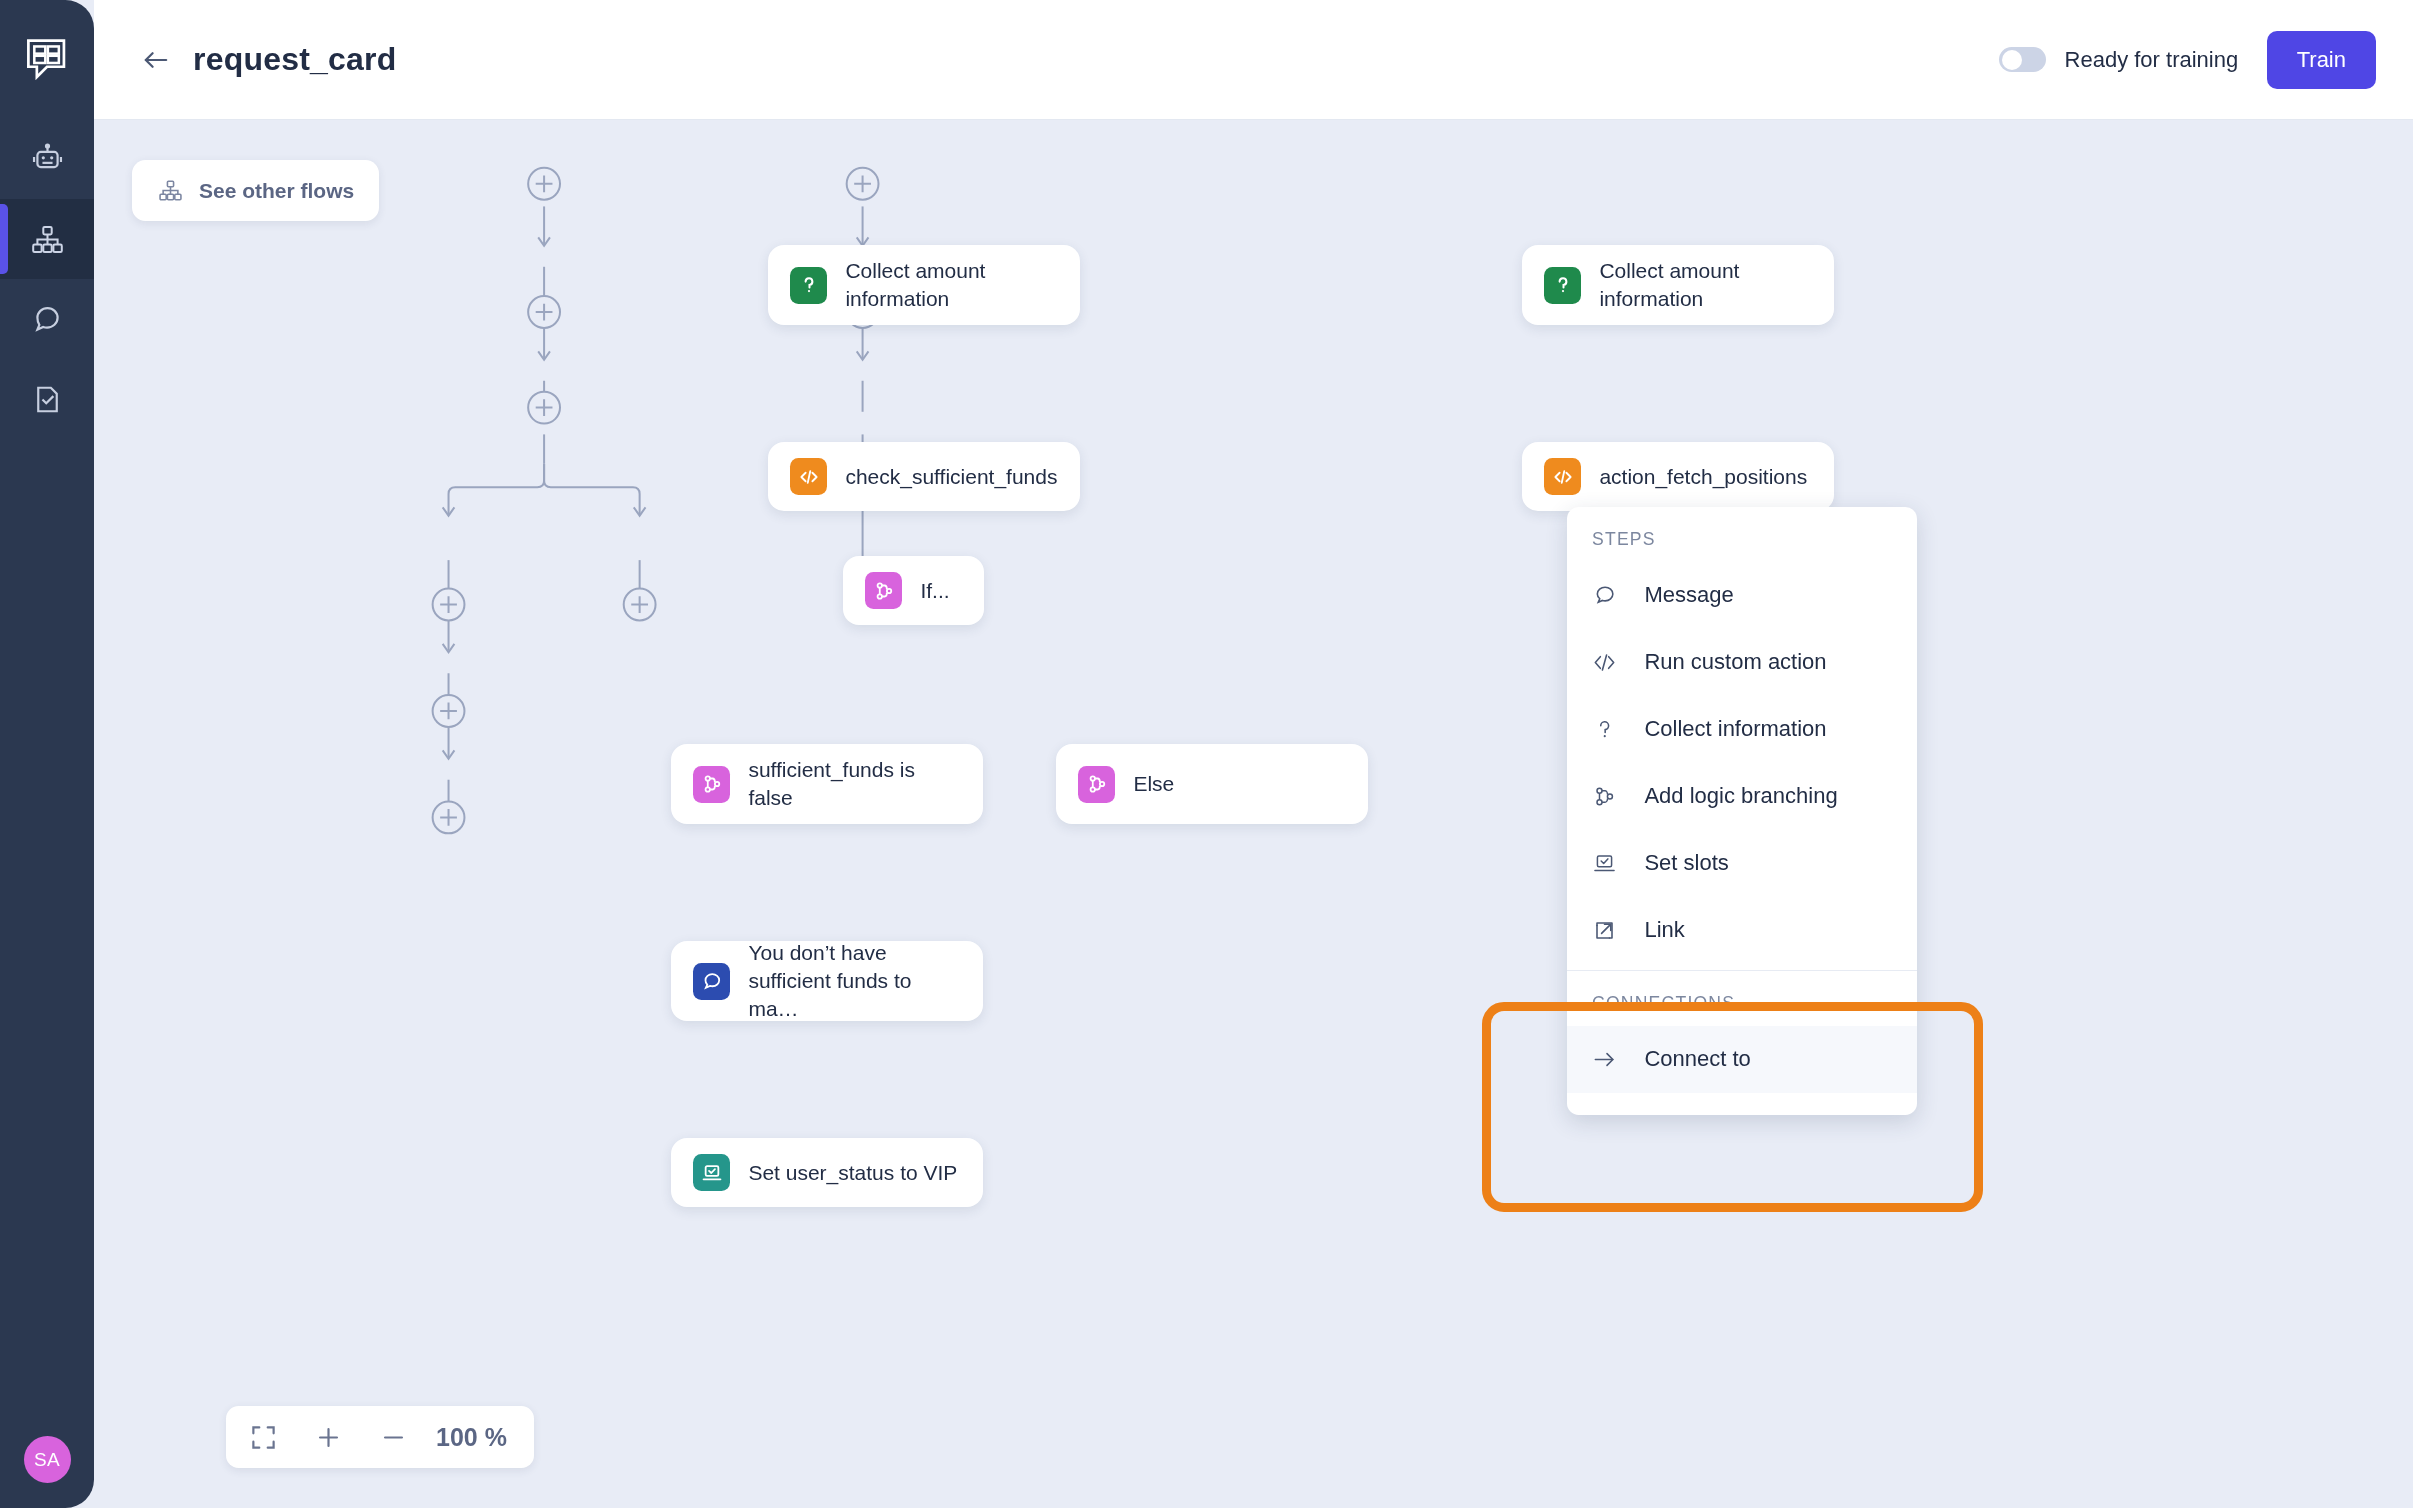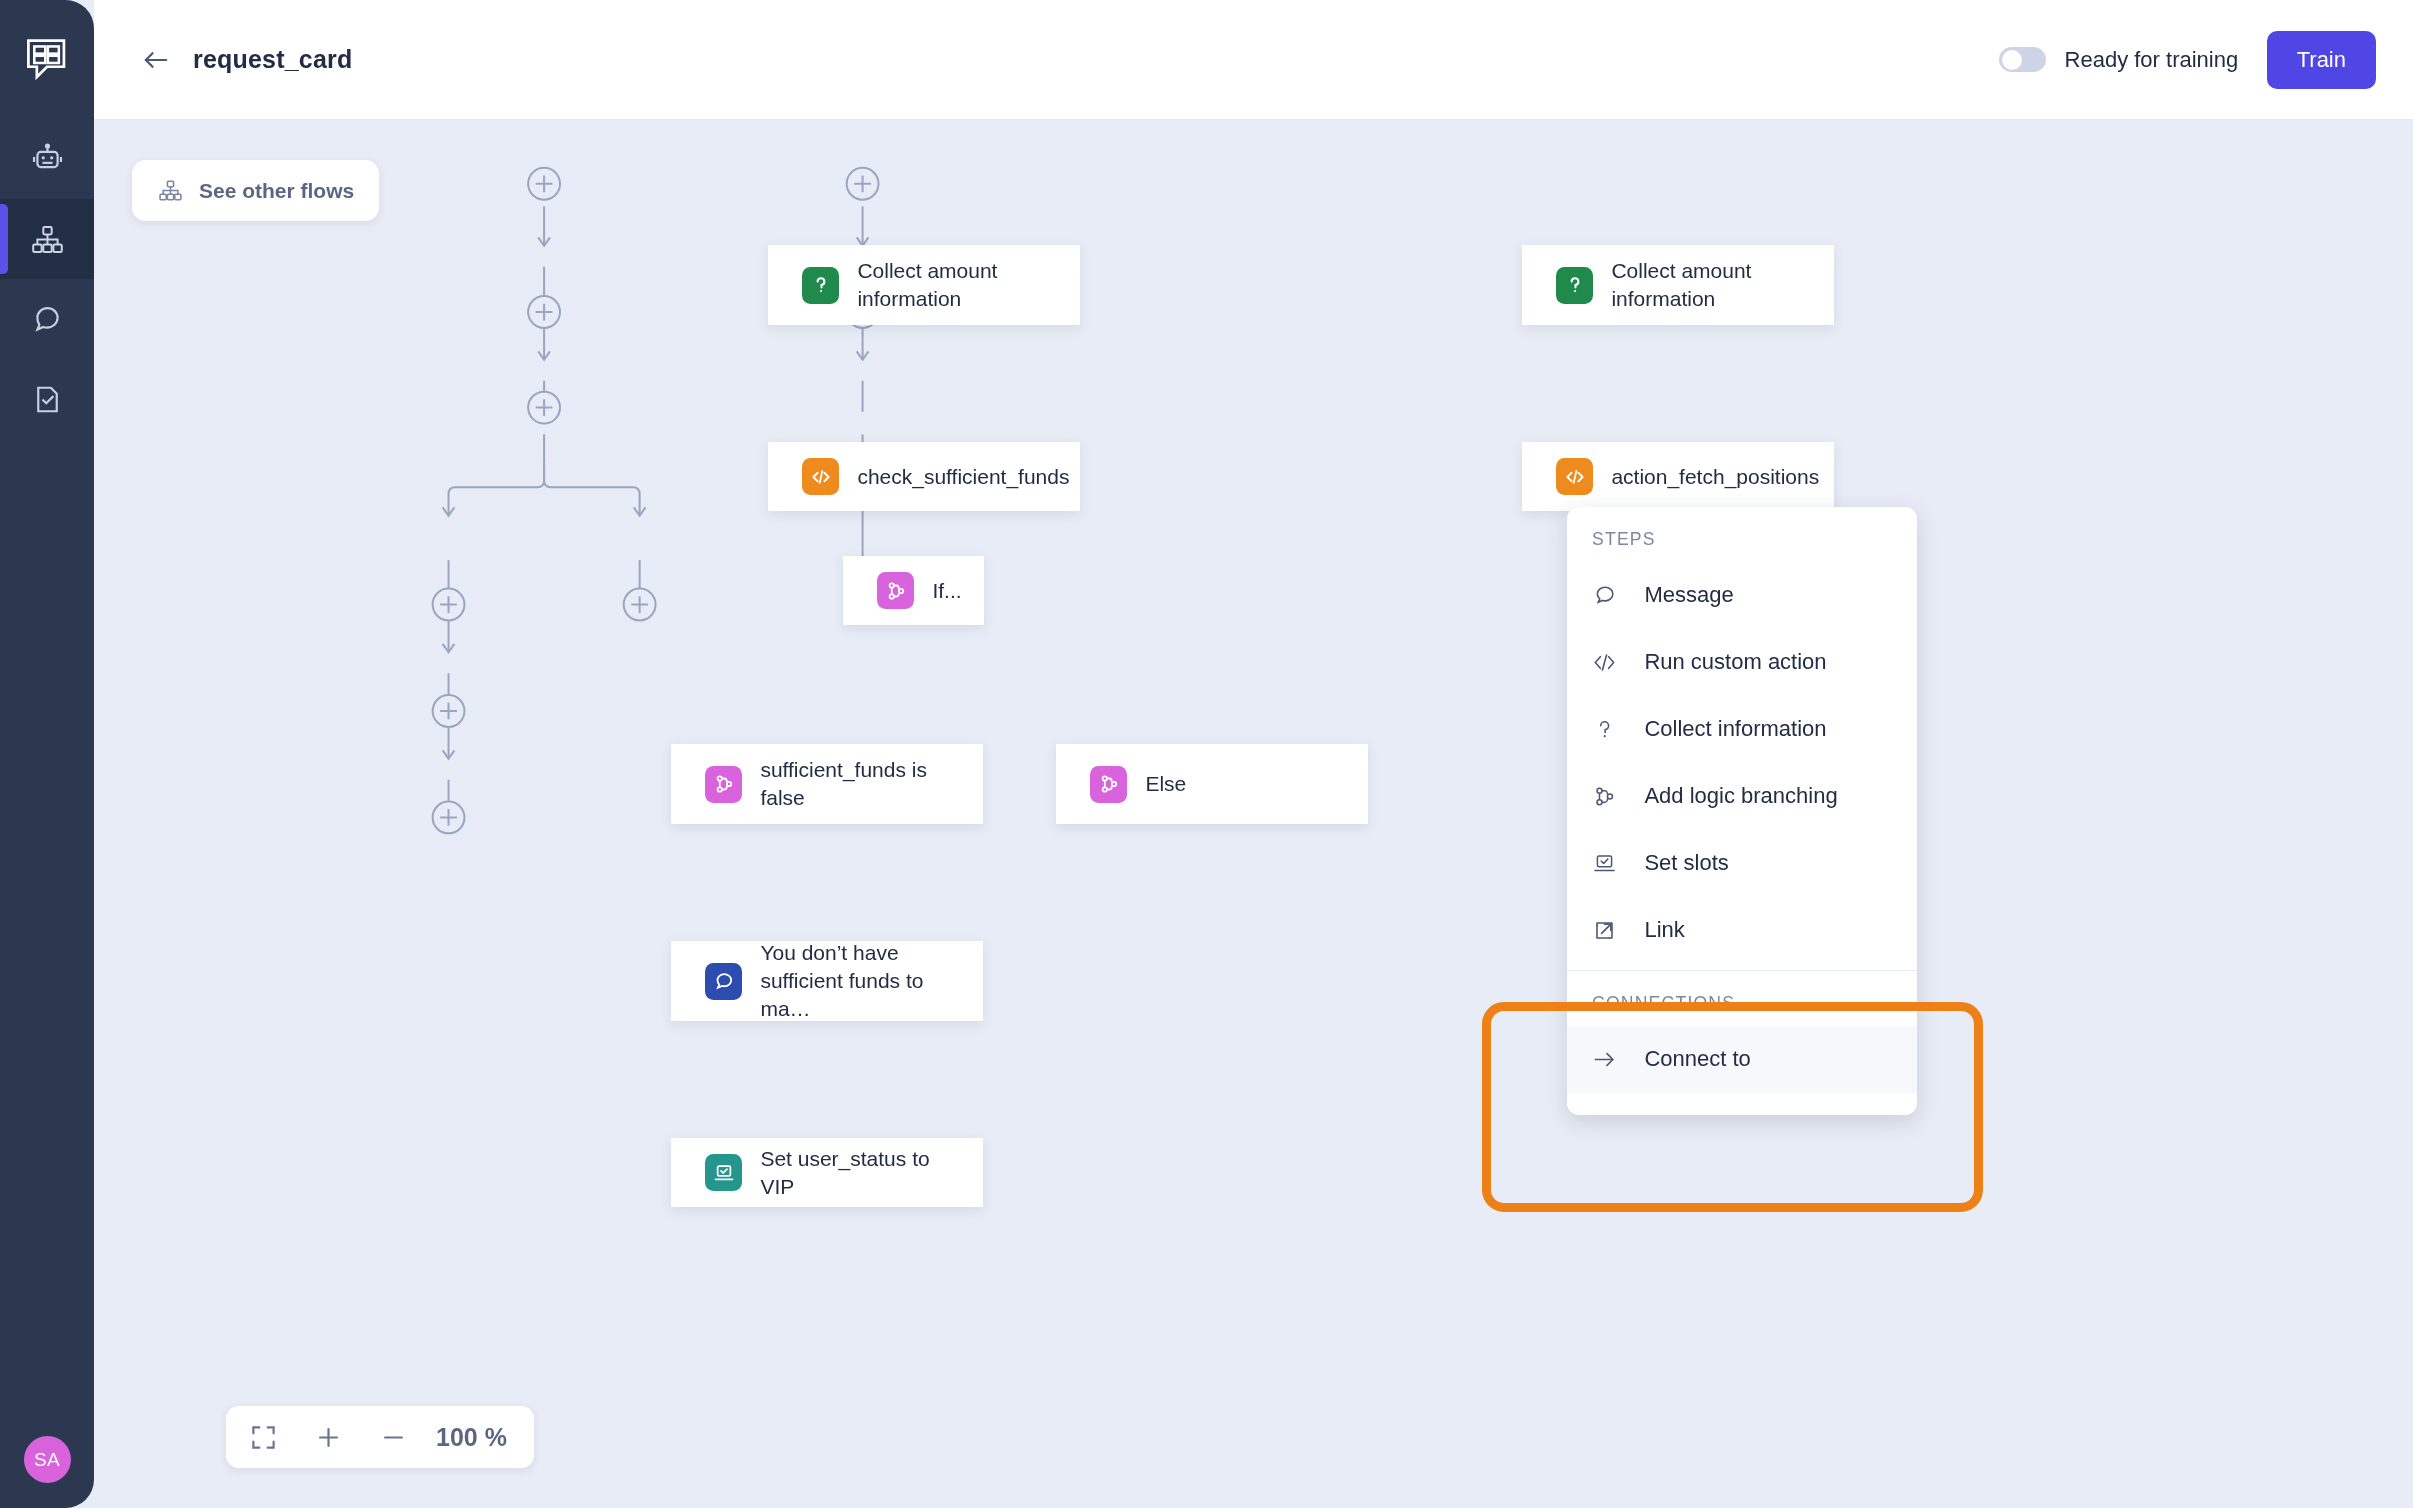--- a/index.html
+++ b/index.html
@@ -38,21 +38,21 @@
   }
 
   
   .topbar {
     position: absolute; left: 94px; top: 0; right: 0; height: 120px;
     background: #fff; border-radius: 0 0 0 0;
     display: flex; align-items: center;
     border-bottom: 0.8px solid #e3e8f1;
   }
   .back-btn { margin-left: 40px; width: 44px; height: 44px; display:flex; align-items:center; justify-content:center; cursor:pointer; }
-  .page-title { margin-left: 15px; font-size: 25px; font-weight: bold; color: #222d45; letter-spacing: 0.2px; }
+  .page-title { margin-left: 15px; font-size: 32px; font-weight: bold; color: #222d45; letter-spacing: 0.2px; }
   .topbar-right { margin-left: auto; display: flex; align-items: center; padding-right: 37px; }
   .toggle {
     width: 47px; height: 25px; border-radius: 12.6px; background: #ccd4e6;
     position: relative; cursor: pointer; margin-right: 18.4px;
   }
   .toggle .knob {
     position: absolute; left: 2.5px; top: 2.5px; width: 20px; height: 20px;
     border-radius: 50%; background: #fff;
   }
   .ready-label { font-size: 22px; color: #222d45; margin-right: 28.5px; }
@@ -70,23 +70,23 @@
   .flows-pill {
     position: absolute; left: 38px; top: 40px;
     background: #fff; border-radius: 13.4px; box-shadow: 0 2.5px 8.4px rgba(40,55,90,.09);
     display: flex; align-items: center; gap: 15px;
     padding: 17px 25px; cursor: pointer;
   }
   .flows-pill span { font-size: 21px; color: #5b6684; font-weight: bold; }
 
   
   .node {
-    position: absolute; background: #fff; border-radius: 1px;
+    position: absolute; background: #fff; border-radius: 16px;
     box-shadow: 0 3.4px 11.7px rgba(40,55,90,.10);
-    display: flex; align-items: center; padding: 0 34px;
+    display: flex; align-items: center; padding: 0 22px;
     cursor: pointer;
   }
   .node .badge {
     width: 37px; height: 37px; min-width: 37px; border-radius: 8.4px;
     display: flex; align-items: center; justify-content: center;
     margin-right: 18.4px;
   }
   .node .ntext { font-size: 21px; color: #222d45; line-height: 1.32; }
 
   

